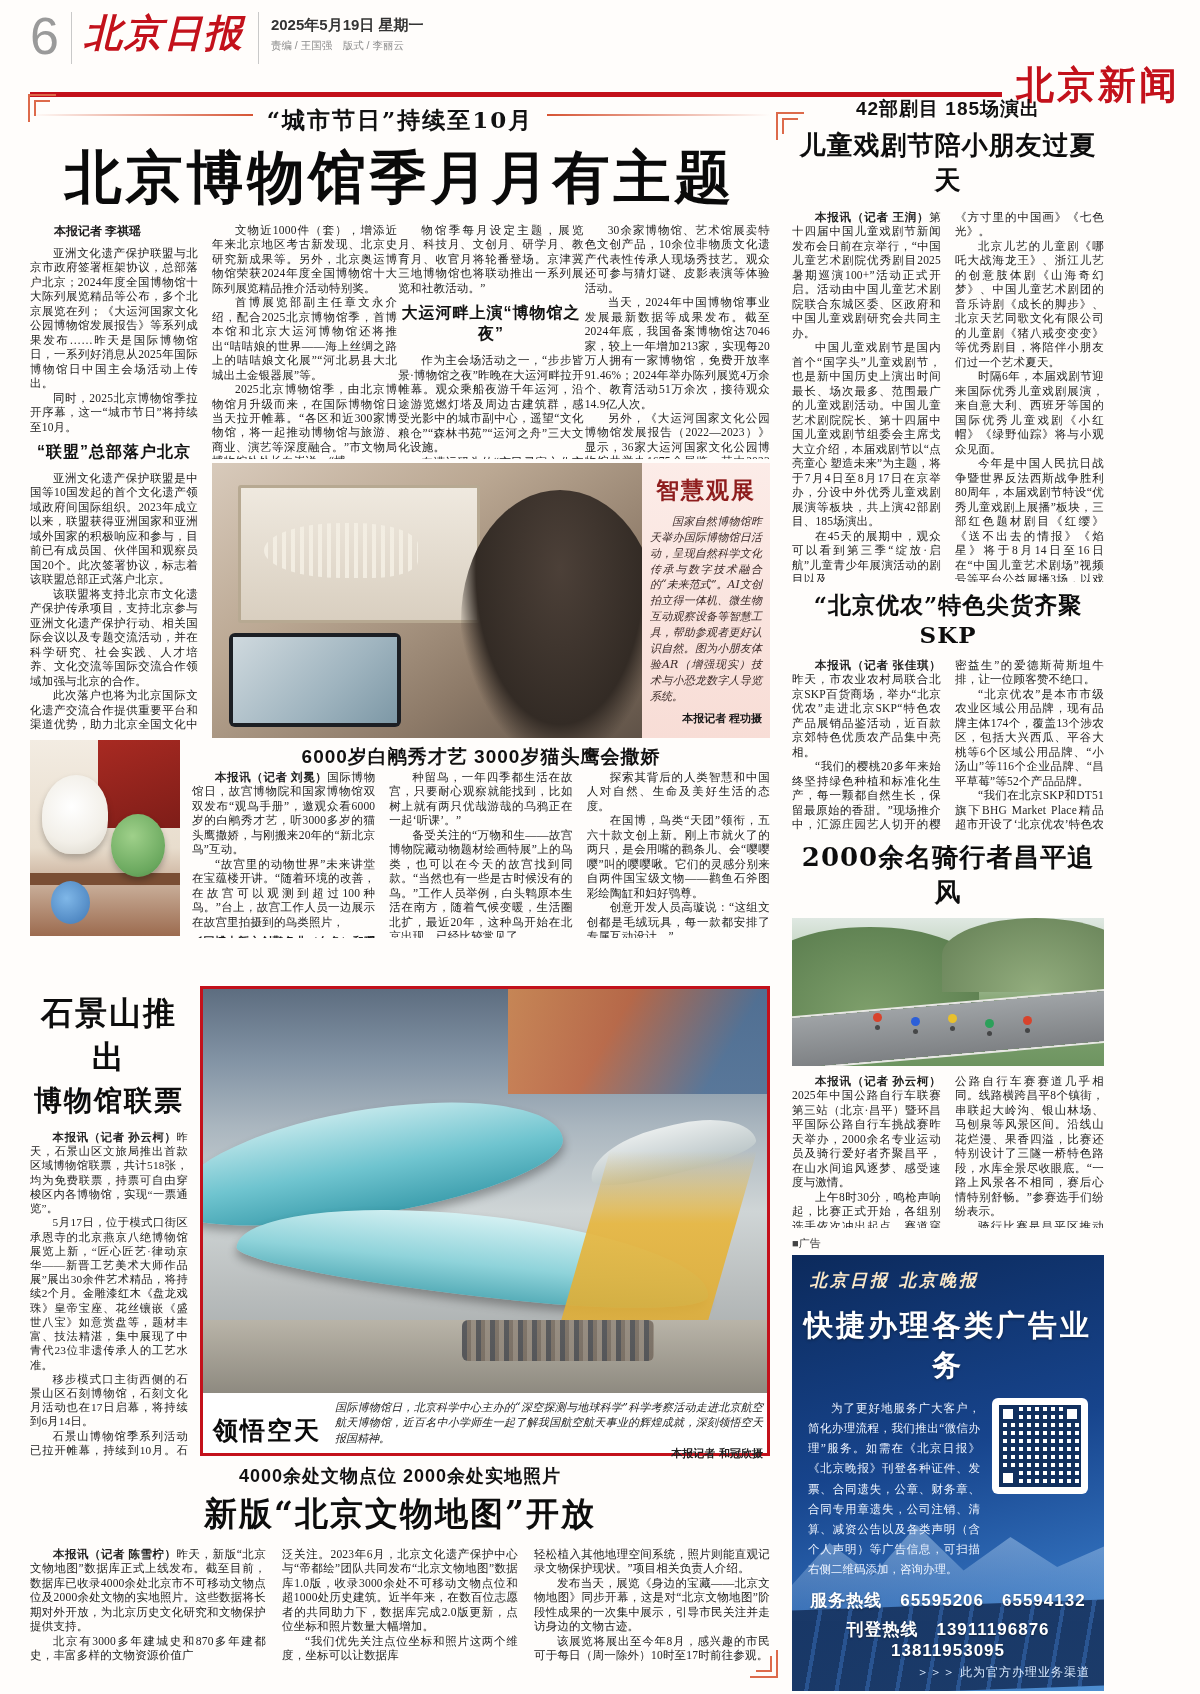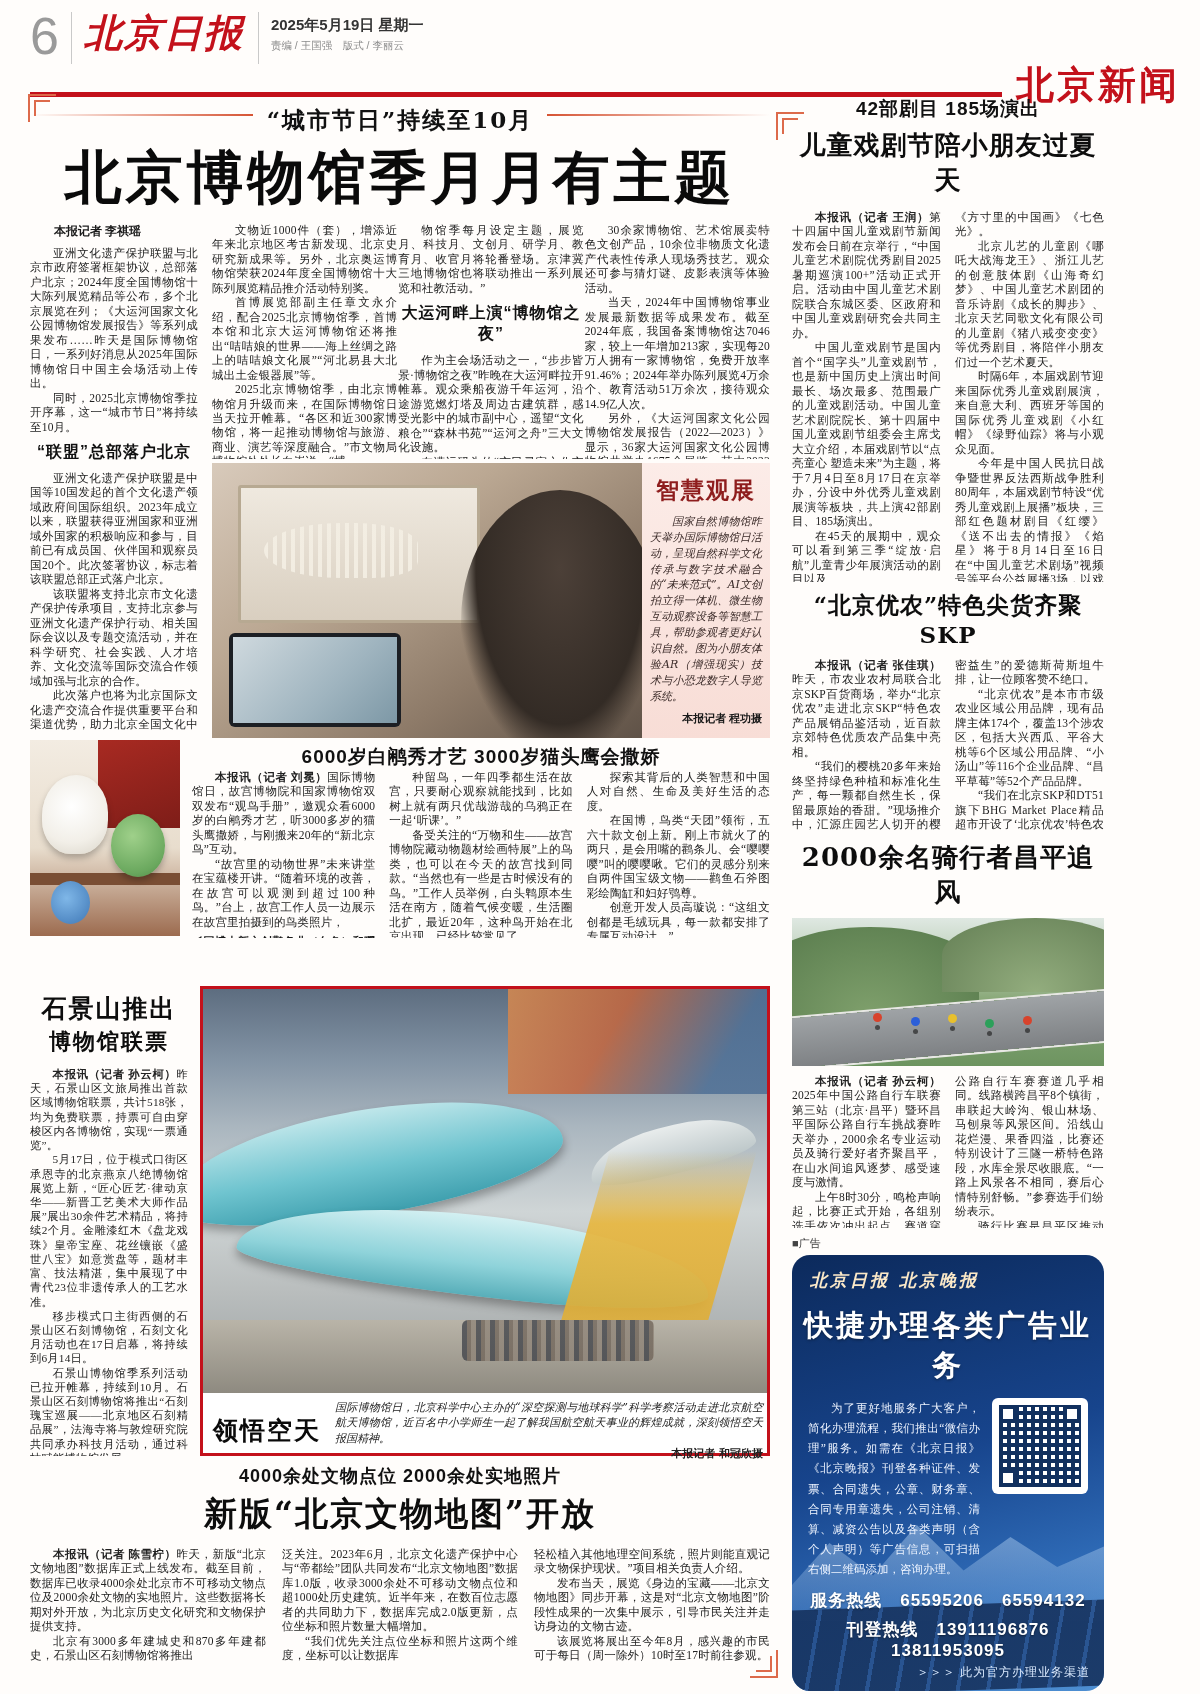--- a/index.html
+++ b/index.html
@@ -40,21 +40,21 @@
   .smartbox p{margin:0;font-family:"DejaVu Serif",serif;font-style:italic;font-size:11px;line-height:1.45;text-align:justify;text-indent:2em;color:#3a2a28;}
   .smartbox .credit{font-style:normal;margin-top:6px;}
   
   #airbox{border:3px solid #c3111b;box-sizing:border-box;background:#fff;}
   .aircap{display:flex;align-items:center;padding:7px 4px 4px 10px;}
   .airlabel{font-family:"Liberation Sans",sans-serif;font-weight:900;font-size:25px;letter-spacing:2px;white-space:nowrap;padding-right:14px;color:#0a0a0a;}
   .airtext{font-family:"DejaVu Serif",serif;font-style:italic;font-size:11px;line-height:1.4;text-align:justify;color:#222;}
   .airtext .credit{font-style:normal;display:block;}
   
   .adlabel{font-family:"Liberation Sans",sans-serif;font-size:11px;color:#444;margin-bottom:4px;}
-  #adbox{position:relative;height:436px;background:linear-gradient(165deg,#0c2a5c 0%,#17448c 45%,#2f6cb8 75%,#4e8fd2 100%);overflow:hidden;color:#fff;border-radius:18px;}
+  #adbox{position:relative;height:436px;background:linear-gradient(165deg,#0c2a5c 0%,#17448c 45%,#2f6cb8 75%,#4e8fd2 100%);overflow:hidden;color:#fff;}
   .ad-mountain{position:absolute;bottom:70px;left:0;width:100%;height:120px;background:linear-gradient(180deg,rgba(200,225,250,.55),rgba(120,170,220,.15));clip-path:polygon(0 70%,12% 35%,26% 62%,40% 20%,55% 58%,70% 30%,85% 55%,100% 38%,100% 100%,0 100%);}
   .ad-panels{position:absolute;bottom:0;left:0;width:100%;height:86px;background:repeating-linear-gradient(100deg,#16325e 0 26px,#27508c 26px 30px);transform:skewY(-2deg);opacity:.9;}
   .ad-brand{position:relative;font-family:"DejaVu Serif",serif;font-style:italic;font-weight:bold;font-size:17px;letter-spacing:3px;color:#fbe9c8;padding:14px 0 0 18px;}
   .ad-head{position:relative;font-family:"Liberation Sans",sans-serif;font-weight:900;font-size:29px;letter-spacing:3px;text-align:center;margin:14px 0 12px 0;text-shadow:0 1px 3px rgba(0,0,0,.4);}
   .ad-row{position:relative;display:flex;padding:0 16px;}
   .ad-body{flex:1;font-size:11.5px;line-height:1.75;text-align:justify;text-indent:2em;color:#eef4ff;}
   .qr{width:96px;height:96px;background:#fff;border-radius:6px;margin-left:12px;position:relative;padding:7px;box-sizing:border-box;flex:none;}
   .qr-grid{width:100%;height:100%;background-image:repeating-linear-gradient(0deg,#11305f 0 4px,transparent 4px 8px),repeating-linear-gradient(90deg,#11305f 0 4px,#fff 4px 8px);}
   .qr-f{position:absolute;width:18px;height:18px;border:4px solid #11305f;background:#fff;box-sizing:border-box;}
   .qr-f.a{top:7px;left:7px;} .qr-f.b{top:7px;right:7px;} .qr-f.c{bottom:7px;left:7px;}
@@ -202,22 +202,22 @@
             <p class="b">探索其背后的人类智慧和中国人对自然、生命及美好生活的态度。</p>
             <p class="b">在国博，鸟类“天团”领衔，五六十款文创上新。刚上市就火了的两只，是会用嘴的鹳条儿、会“嘤嘤嘤”叫的嘤嘤啾。它们的灵感分别来自两件国宝级文物——鹳鱼石斧图彩绘陶缸和妇好鸮尊。</p>
             <p class="b">创意开发人员高璇说：“这组文创都是毛绒玩具，每一款都安排了专属互动设计。”</p>
           </div>
         </div>
       </div>
     </div>
   </section>
 
   <section class="abs shij" style="left:30px;top:986px;width:158px;height:470px;overflow:hidden;">
-    <h2 class="hserif" style="font-size:25px;margin:6px 0 2px 0;letter-spacing:2px;">石景山推出</h2>
-    <h2 class="hserif" style="font-size:22px;margin:0 0 10px 0;letter-spacing:2px;">博物馆联票</h2>
+    <h2 class="hserif" style="font-size:32px;margin:6px 0 2px 0;letter-spacing:2px;">石景山推出</h2>
+    <h2 class="hserif" style="font-size:28px;margin:0 0 10px 0;letter-spacing:2px;">博物馆联票</h2>
     <p class="b"><span class="lead">本报讯（记者 孙云柯）</span><span>昨天，石景山区文旅局推出首款区域博物馆联票，共计518张，均为免费联票，持票可自由穿梭区内各博物馆，实现“一票通览”。</span></p>
     <p class="b">5月17日，位于模式口街区承恩寺的北京燕京八绝博物馆展览上新，“匠心匠艺·律动京华——新晋工艺美术大师作品展”展出30余件艺术精品，将持续2个月。金雕漆红木《盘龙戏珠》皇帝宝座、花丝镶嵌《盛世八宝》如意赏盘等，题材丰富、技法精湛，集中展现了中青代23位非遗传承人的工艺水准。</p>
     <p class="b">移步模式口主街西侧的石景山区石刻博物馆，石刻文化月活动也在17日启幕，将持续到6月14日。</p>
     <p class="b">石景山博物馆季系列活动已拉开帷幕，持续到10月。石景山区石刻博物馆将推出“石刻瑰宝巡展——北京地区石刻精品展”，法海寺将与敦煌研究院共同承办科技月活动，通过科技赋能博物馆发展。</p>
   </section>
 
   <section id="airbox" class="abs" style="left:200px;top:986px;width:570px;height:470px;">
     <div class="photo ph-air" style="height:404px;">
       <div class="mural"></div>
       <div class="plane1"></div>
@@ -235,21 +235,21 @@
       </div>
     </div>
   </section>
 
   <section class="abs" style="left:30px;top:1464px;width:740px;height:226px;overflow:hidden;">
     <div class="kick2" style="font-size:18px;">4000余处文物点位 2000余处实地照片</div>
     <h2 class="hserif" style="font-size:33px;margin:4px 0 10px 0;letter-spacing:2px;">新版“北京文物地图”开放</h2>
     <div class="cols" style="gap:16px;height:150px;">
       <div class="col">
         <p class="b"><span class="lead">本报讯（记者 陈雪柠）</span><span>昨天，新版“北京文物地图”数据库正式上线发布。截至目前，数据库已收录4000余处北京市不可移动文物点位及2000余处文物的实地照片。这些数据将长期对外开放，为北京历史文化研究和文物保护提供支持。</span></p>
-        <p class="b">北京有3000多年建城史和870多年建都史，石景山区石刻博物馆将推出</p>
+        <p class="b">北京有3000多年建城史和870多年建都史，丰富多样的文物资源价值广</p>
       </div>
       <div class="col">
         <p class="b" style="text-indent:0;">泛关注。2023年6月，北京文化遗产保护中心与“帝都绘”团队共同发布“北京文物地图”数据库1.0版，收录3000余处不可移动文物点位和超1000处历史建筑。近半年来，在数百位志愿者的共同助力下，数据库完成2.0版更新，点位坐标和照片数量大幅增加。</p>
         <p class="b">“我们优先关注点位坐标和照片这两个维度，坐标可以让数据库</p>
       </div>
       <div class="col">
         <p class="b" style="text-indent:0;">轻松植入其他地理空间系统，照片则能直观记录文物保护现状。”项目相关负责人介绍。</p>
         <p class="b">发布当天，展览《身边的宝藏——北京文物地图》同步开幕，这是对“北京文物地图”阶段性成果的一次集中展示，引导市民关注并走访身边的文物古迹。</p>
         <p class="b">该展览将展出至今年8月，感兴趣的市民可于每日（周一除外）10时至17时前往参观。</p>
       </div>

